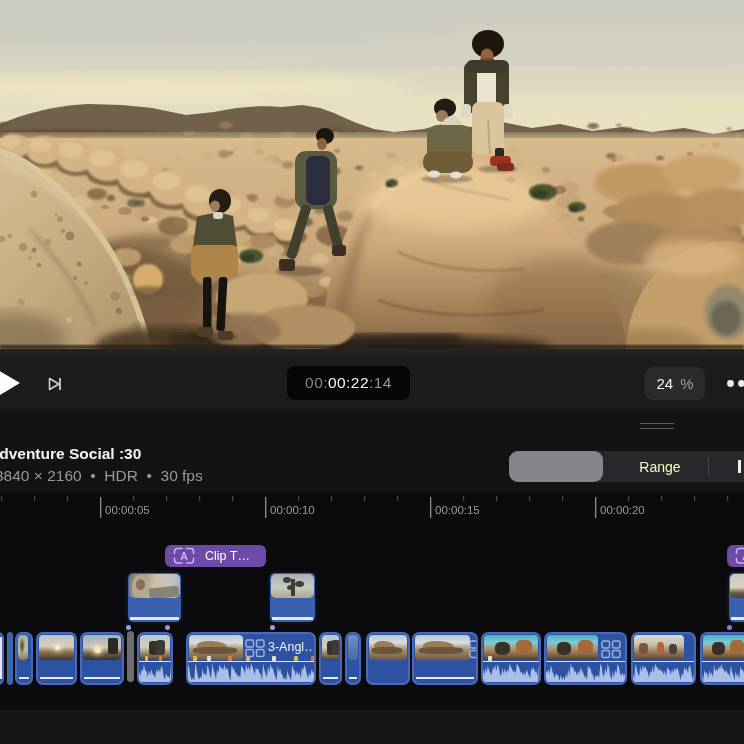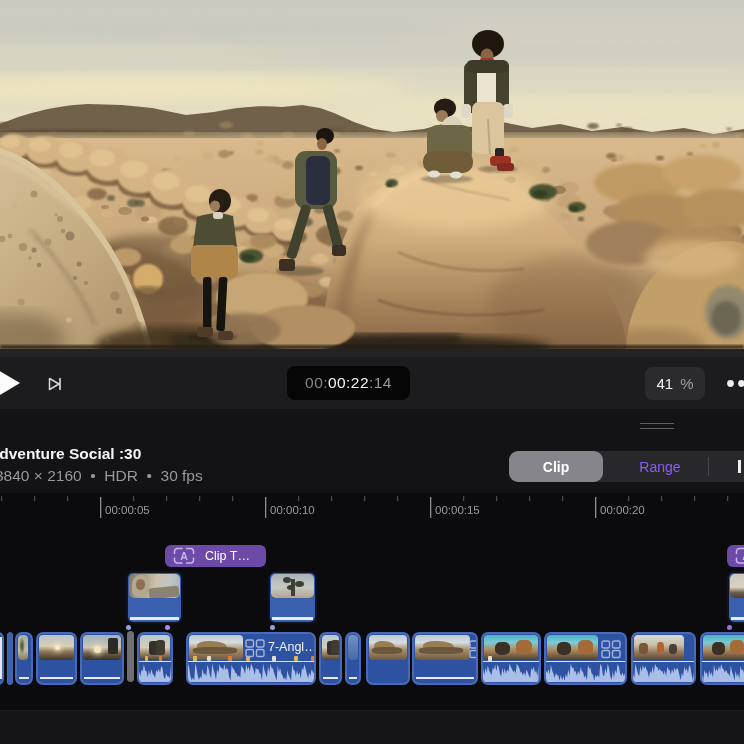--- a/index.html
+++ b/index.html
@@ -488,32 +488,31 @@
       <line x1="60" y1="29" x2="60" y2="41" stroke="#d6d6d8" stroke-width="1.7"></line>
       <circle cx="730.5" cy="34.5" r="3.4" fill="#ececee"></circle>
       <circle cx="741.5" cy="34.5" r="3.4" fill="#ececee"></circle>
     </svg>
 <div class="abs" style="left:287px;top:366px;width:123px;height:34px;background:#060606;border-radius:8px;display:flex;align-items:center;justify-content:center;font-size:15.5px;letter-spacing:0.45px">
       <span style="color:#85858a">00:</span>
       <span style="color:#f4f4f6">00:22</span>
       <span style="color:#97979c">:14</span>
     </div>
 <div class="abs" style="left:645px;top:367px;width:60px;height:33px;background:#2b2b2e;border-radius:8px;display:flex;align-items:center;justify-content:center;font-size:15px">
-      <span style="color:#f2f2f4">41</span>
+      <span style="color:#f2f2f4">24</span>
       <span style="color:#9fa0a4;margin-left:7px">%</span>
     </div>
 <div class="abs" style="left:0;top:409px;width:744px;height:84px;background:#131316"></div>
 <div class="abs" style="left:640px;top:422.5px;width:34px;height:1.6px;background:#5f5f63;border-radius:1px"></div>
 <div class="abs" style="left:640px;top:427.5px;width:34px;height:1.6px;background:#5f5f63;border-radius:1px"></div>
 <div class="abs" style="left:-12px;top:445px;font-size:15.5px;font-weight:700;color:#f4f4f6;white-space:nowrap">Adventure Social :30</div>
 <div class="abs" style="left:-5px;top:467px;font-size:15.5px;color:#97979c;white-space:nowrap">3840 × 2160&nbsp; • &nbsp;HDR&nbsp; • &nbsp;30 fps</div>
 <div class="abs" style="left:509px;top:451px;width:260px;height:31px;background:#28282c;border-radius:9px"></div>
 <div class="abs" style="left:509px;top:451px;width:94px;height:31px;background:#85858b;border-radius:9px"></div>
-<div class="abs" style="left:509px;top:451px;width:94px;height:31px;display:flex;align-items:center;justify-content:center;font-size:14px;font-weight:600;color:#ffffff">Clip</div>
-<div class="abs" style="left:603px;top:451px;width:114px;height:31px;display:flex;align-items:center;justify-content:center;font-size:14px;font-weight:500;color:#8b5cf6">Range</div>
+<div class="abs" style="left:603px;top:451px;width:114px;height:31px;display:flex;align-items:center;justify-content:center;font-size:14px;font-weight:500;color:#fef9c3">Range</div>
 <div class="abs" style="left:707.5px;top:457px;width:1px;height:19px;background:#47474b"></div>
 <div class="abs" style="left:737.5px;top:460px;width:3px;height:13px;background:#f0f0f2"></div>
 <svg class="abs" style="left:0;top:493px" width="744" height="27" viewBox="0 0 744 27">
       <rect x="1" y="3" width="1.2" height="5" fill="#4c4c4f"></rect>
       <rect x="34" y="3" width="1.2" height="5" fill="#4c4c4f"></rect>
       <rect x="67" y="3" width="1.2" height="5" fill="#4c4c4f"></rect>
       <rect x="133" y="3" width="1.2" height="5" fill="#4c4c4f"></rect>
       <rect x="166" y="3" width="1.2" height="5" fill="#4c4c4f"></rect>
       <rect x="199" y="3" width="1.2" height="5" fill="#4c4c4f"></rect>
       <rect x="232" y="3" width="1.2" height="5" fill="#4c4c4f"></rect>
@@ -650,21 +649,21 @@
       <div style="position:absolute;left:58px;top:22.5px;width:3.6px;height:5px;background:#e0b84f;border-radius:1px"></div>
       <div style="position:absolute;left:84px;top:22.5px;width:3.6px;height:5px;background:#e8dfc8;border-radius:1px"></div>
       <div style="position:absolute;left:106px;top:22.5px;width:3.6px;height:5px;background:#e0b84f;border-radius:1px"></div>
       <div style="position:absolute;left:123px;top:22.5px;width:3.6px;height:5px;background:#e07b36;border-radius:1px"></div>
       <svg class="abs" style="left:57px;top:5.5px" width="20" height="19" viewBox="0 0 20 19">
         <rect x="1" y="1" width="7.5" height="7" rx="1.6" fill="none" stroke="#a3b2dc" stroke-width="1.4"></rect>
         <rect x="11.5" y="1" width="7.5" height="7" rx="1.6" fill="none" stroke="#a3b2dc" stroke-width="1.4"></rect>
         <rect x="1" y="10.5" width="7.5" height="7" rx="1.6" fill="none" stroke="#a3b2dc" stroke-width="1.4"></rect>
         <rect x="11.5" y="10.5" width="7.5" height="7" rx="1.6" fill="none" stroke="#a3b2dc" stroke-width="1.4"></rect>
       </svg>
-      <div style="position:absolute;left:80px;top:6px;font-size:12.5px;color:#f2f4f8;white-space:nowrap">7-Angl…</div>
+      <div style="position:absolute;left:80px;top:6px;font-size:12.5px;color:#f2f4f8;white-space:nowrap">3-Angl…</div>
     </div>
 <div class="abs" style="left:319px;top:631.5px;width:22.5px;height:53px;background:#2d52a2;border:2px solid #4a6ab8;border-radius:7px;overflow:hidden">
       <div style="position:absolute;left:1px;top:1px;width:16.5px;height:25.5px;border-radius:4px;overflow:hidden">
         <div style="width:100%;height:100%;background:linear-gradient(180deg,#b8c8d4 0%,#d4cdb4 50%,#8a7454 80%,#4e4234 100%)">
           <div style="position:absolute;left:30%;top:25%;width:10px;height:14px;background:#35302a;border-radius:3px"></div>
           <div style="position:absolute;left:55%;top:20%;width:9px;height:15px;background:#403a30;border-radius:3px"></div>
         </div>
       </div>
       <div style="position:absolute;left:2px;top:43.5px;width:14.5px;height:2.4px;background:#e8eaf0"></div>
     </div>

